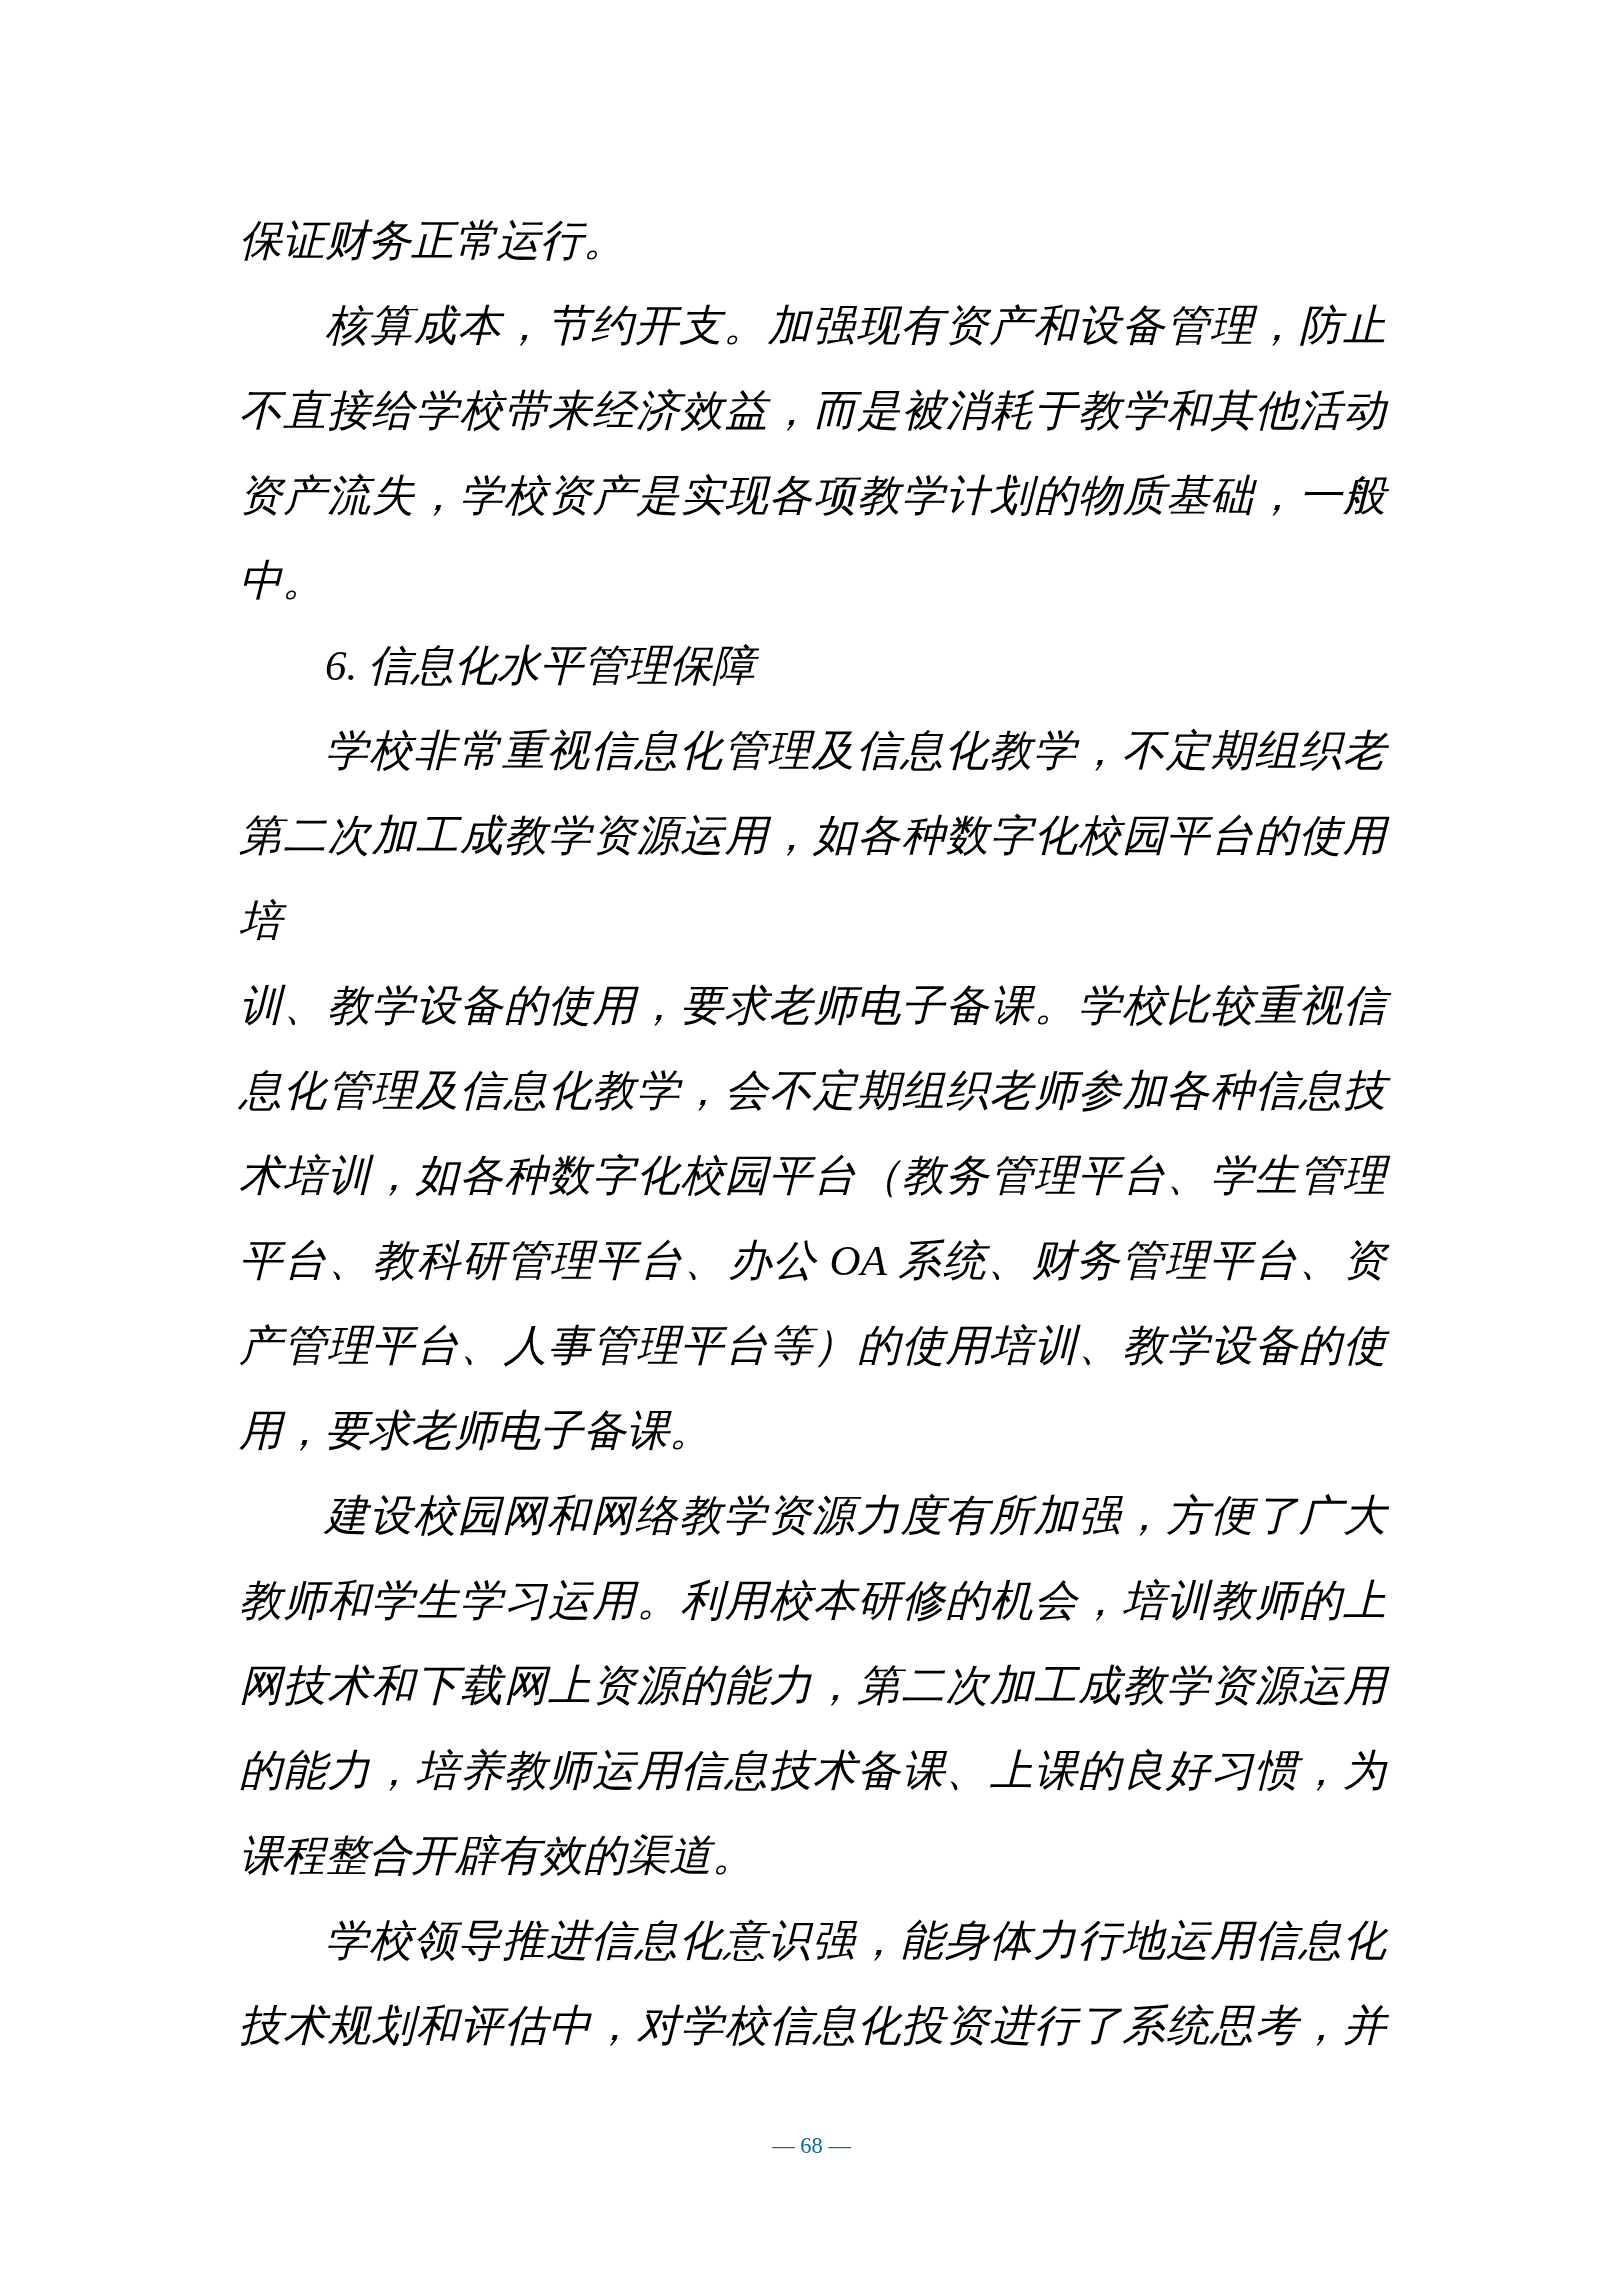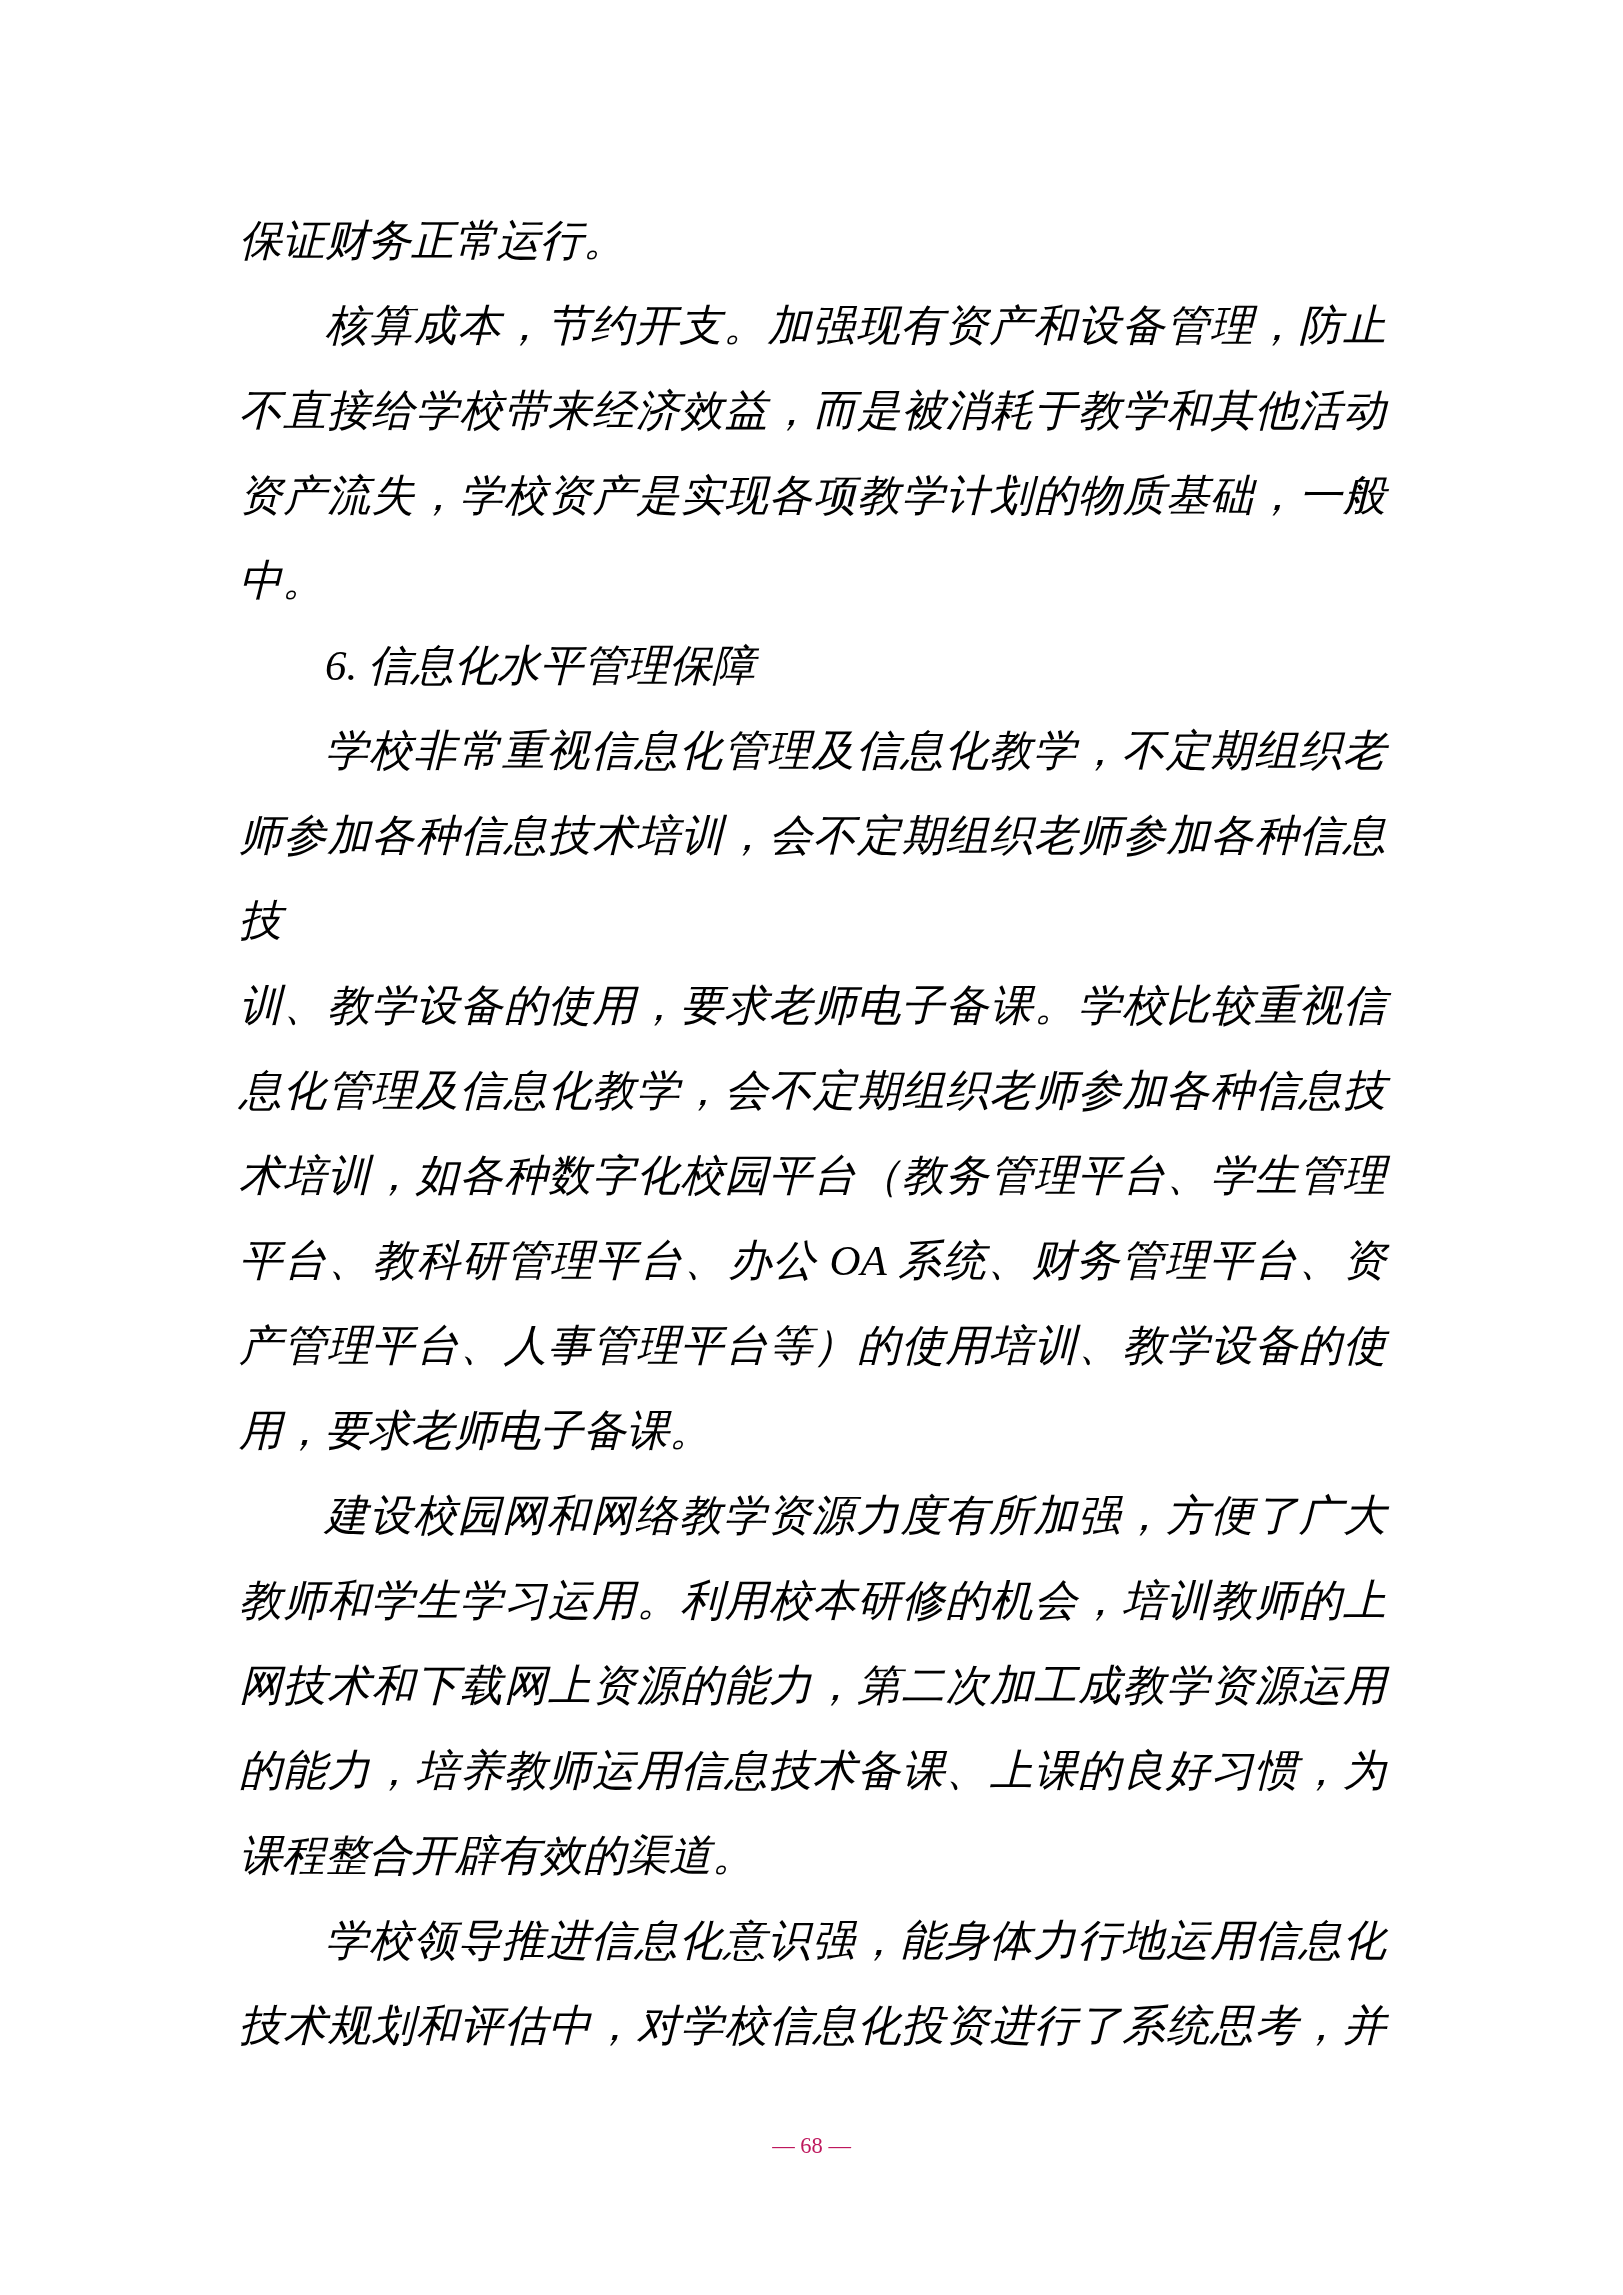--- a/index.html
+++ b/index.html
@@ -48,37 +48,37 @@
   }
   .footer {
     position: absolute;
     left: 0;
     top: 2129px;
     width: 1623px;
     text-align: center;
     font-size: 22.5px;
     line-height: 33px;
     font-style: normal;
-    color: #be185d;
+    color: #0369a1;
   }
 </style>
 </head>
 <body>
 
 <div class="page">
 
   <div class="doc">
     <div class="line">保证财务正常运行。</div>
     <div class="line indent j">核算成本，节约开支。加强现有资产和设备管理，防止</div>
     <div class="line j">不直接给学校带来经济效益，而是被消耗于教学和其他活动</div>
     <div class="line j">资产流失，学校资产是实现各项教学计划的物质基础，一般</div>
     <div class="line">中。</div>
     <div class="line indent">6. 信息化水平管理保障</div>
     <div class="line indent j">学校非常重视信息化管理及信息化教学，不定期组织老</div>
-    <div class="line j">师参加各种信息技术培训，会不定期组织老师参加各种信息技</div>
+    <div class="line j">第二次加工成教学资源运用，如各种数字化校园平台的使用培</div>
     <div class="line j">训、教学设备的使用，要求老师电子备课。学校比较重视信</div>
     <div class="line j">息化管理及信息化教学，会不定期组织老师参加各种信息技</div>
     <div class="line j">术培训，如各种数字化校园平台（教务管理平台、学生管理</div>
     <div class="line j">平台、教科研管理平台、办公 OA 系统、财务管理平台、资</div>
     <div class="line j">产管理平台、人事管理平台等）的使用培训、教学设备的使</div>
     <div class="line">用，要求老师电子备课。</div>
     <div class="line indent j">建设校园网和网络教学资源力度有所加强，方便了广大</div>
     <div class="line j">教师和学生学习运用。利用校本研修的机会，培训教师的上</div>
     <div class="line j">网技术和下载网上资源的能力，第二次加工成教学资源运用</div>
     <div class="line j">的能力，培养教师运用信息技术备课、上课的良好习惯，为</div>

